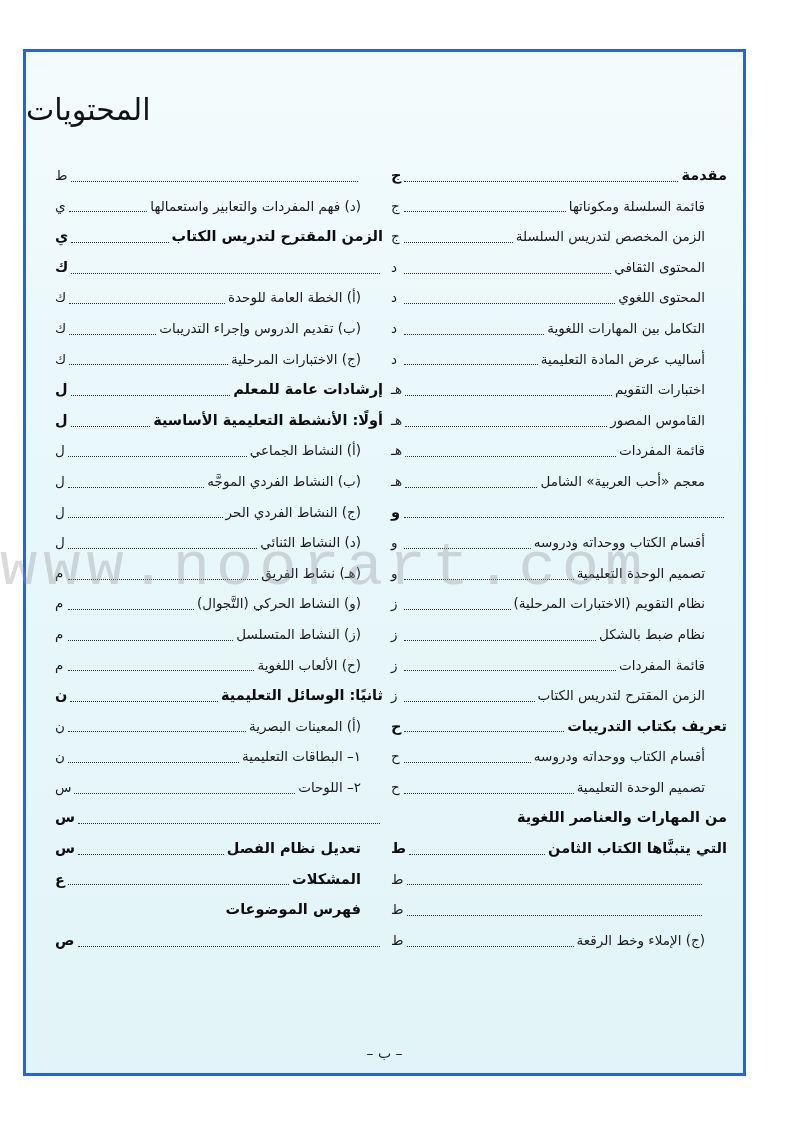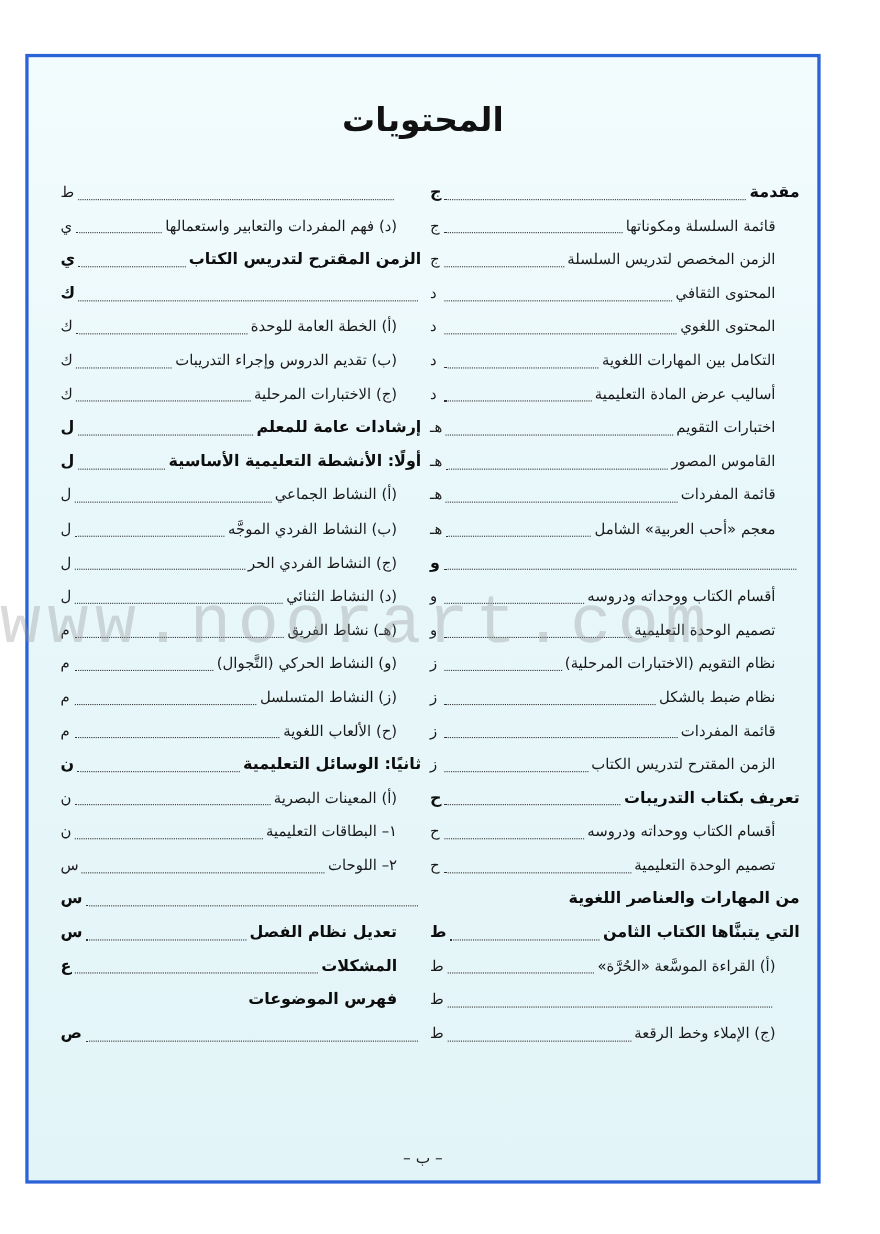--- a/index.html
+++ b/index.html
@@ -7,22 +7,22 @@
     width: 800px; height: 1122px; background: #ffffff;
     position: relative; overflow: hidden;
     font-family: "DejaVu Sans", sans-serif;
   }
   .frame {
     position: absolute; left: 23px; top: 49px; width: 717px; height: 1021px;
     border: 3px solid #2a62d8;
     background: linear-gradient(180deg, #f3fcfd 0%, #e8f7fa 40%, #e3f4f8 100%);
   }
   .title {
-    position: absolute; left: 0; right: 0; top: 40px; text-align: center;
-    font-family: "DejaVu Sans", sans-serif; font-weight: bold; font-size: 30px;
+    position: absolute; left: 0; right: 0; top: 40px; text-align: left;
+    font-family: "DejaVu Sans", sans-serif; font-weight: normal; font-size: 30px;
     color: #111; direction: rtl;
   }
   .col {
     position: absolute; top: 108px; direction: rtl;
   }
   .col.right { right: 16px; width: 336px; }
   .col.left { left: 29px; width: 328px; }
   .entry {
     display: flex; align-items: baseline; height: 30.6px; line-height: 30.6px;
     font-size: 13.5px; color: #1a1a1a; white-space: nowrap;
@@ -162,21 +162,20 @@
         <span class="label">من المهارات والعناصر اللغوية</span>
         <span class="dots"></span>
         <span class="page"></span>
       </div>
       <div class="entry bold">
         <span class="label">التي يتبنَّاها الكتاب الثامن</span>
         <span class="dots"></span>
         <span class="page">ط</span>
       </div>
       <div class="entry sub">
-        <span class="label">(أ) القراءة الموسَّعة «الحُرَّة»</span>
         <span class="dots"></span>
         <span class="page">ط</span>
       </div>
       <div class="entry sub">
         <span class="dots"></span>
         <span class="page">ط</span>
       </div>
       <div class="entry sub">
         <span class="label">(ج) الإملاء وخط الرقعة</span>
         <span class="dots"></span>

